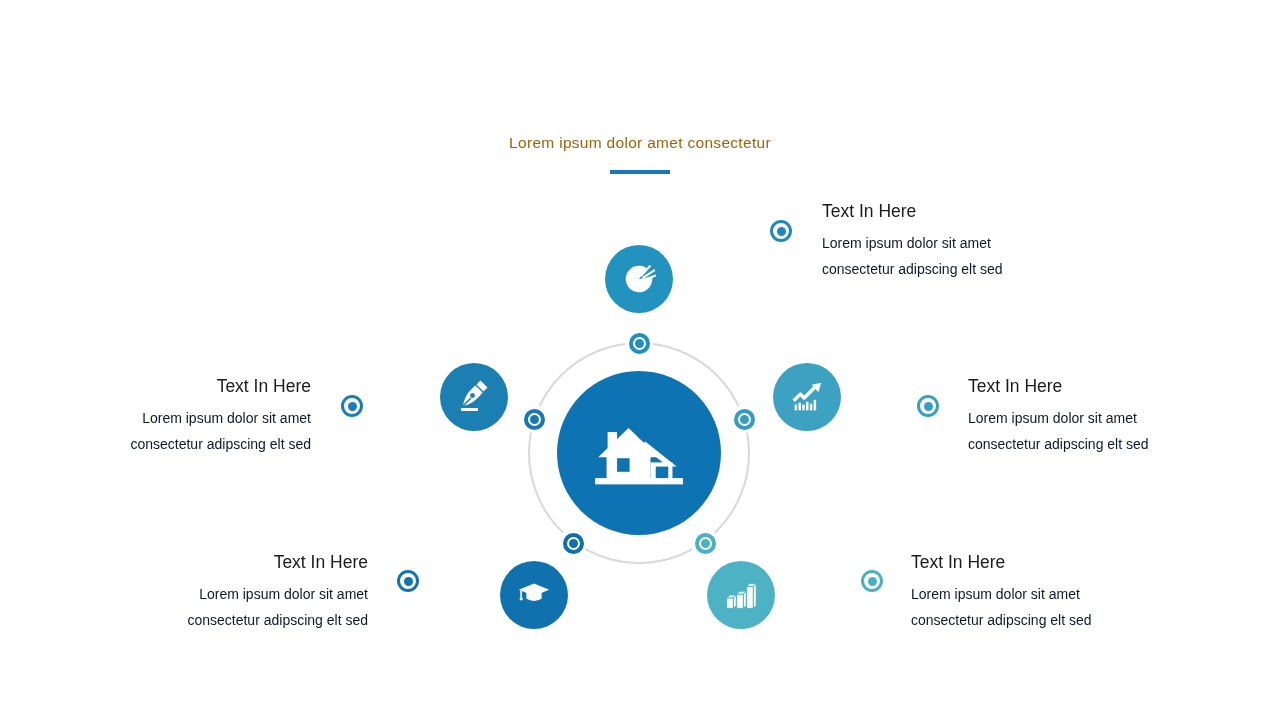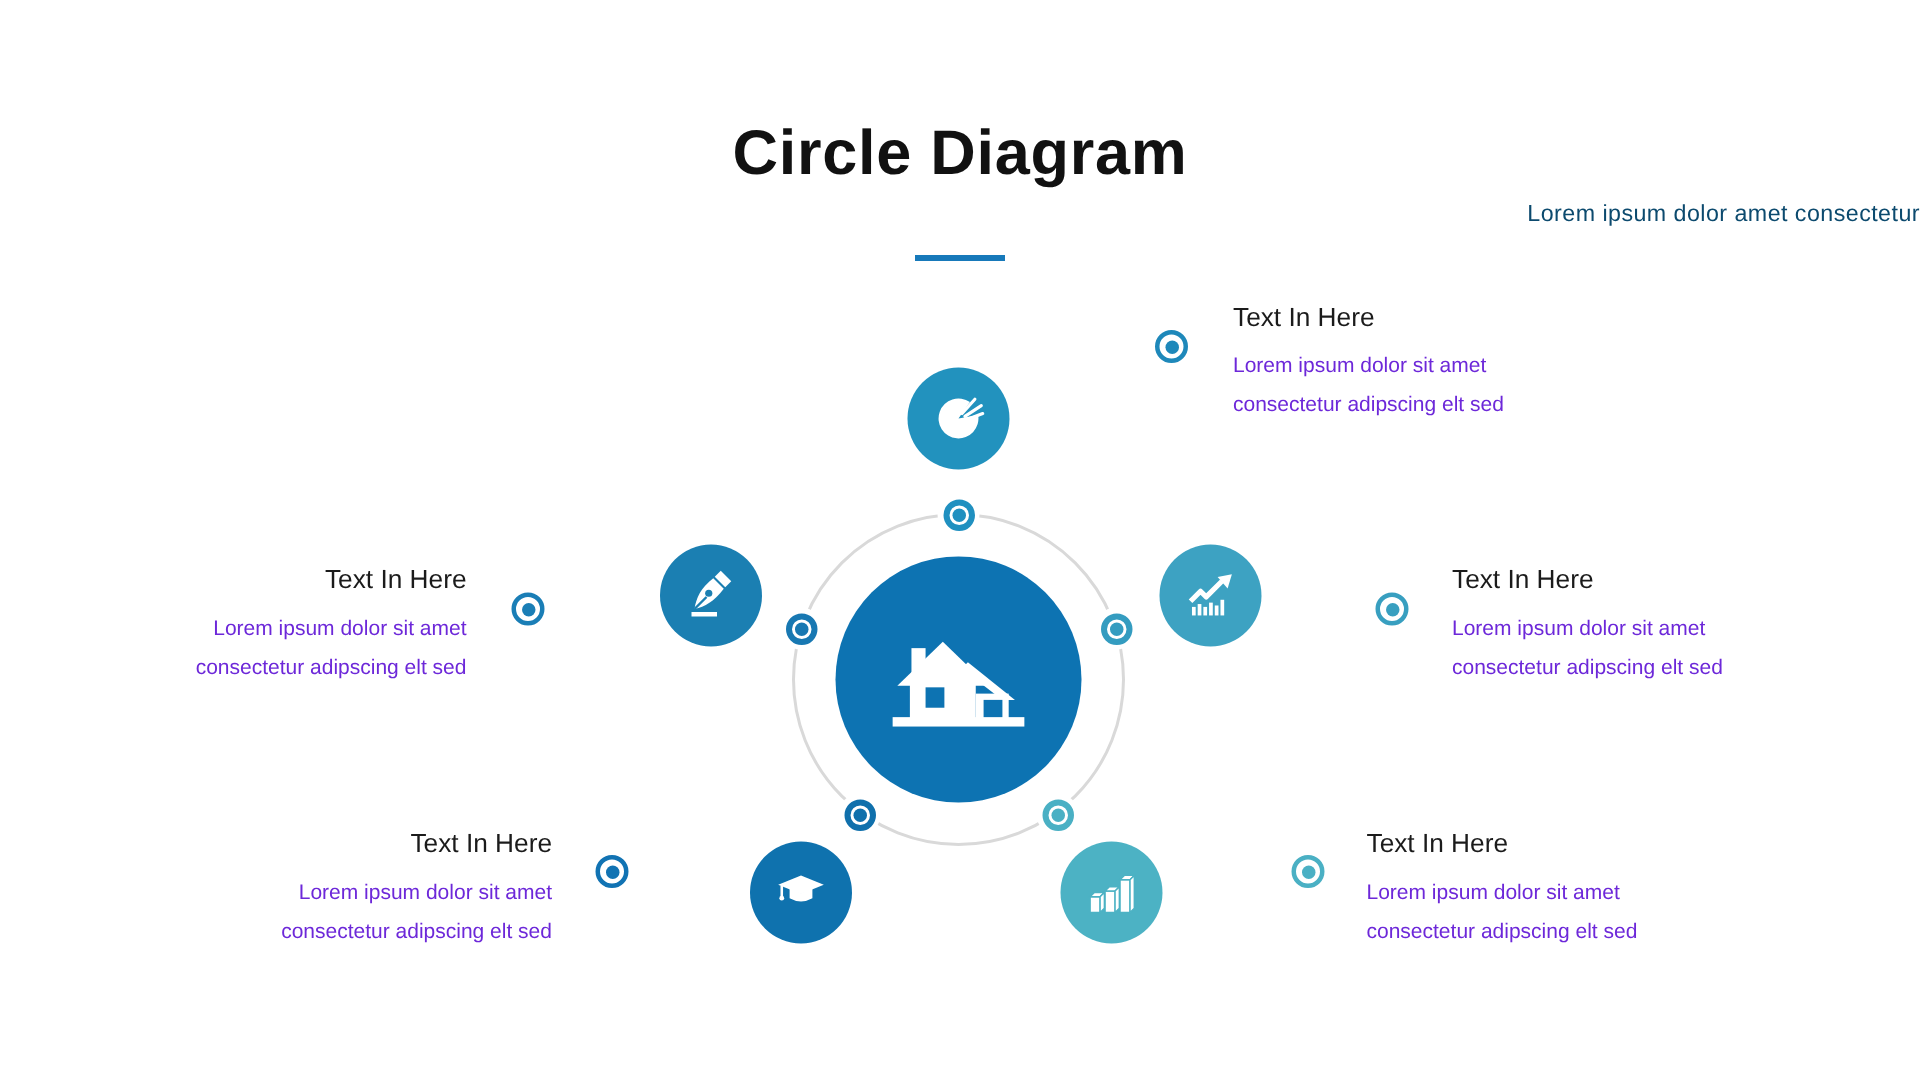--- a/index.html
+++ b/index.html
@@ -3,22 +3,22 @@
 <meta charset="utf-8">
 <style>
   * { margin:0; padding:0; box-sizing:border-box; }
   html,body { width:1280px; height:720px; }
   body { font-family:"Liberation Sans", sans-serif; background:#ffffff; overflow:hidden; }
   .slide { position:relative; width:1280px; height:720px; background:#ffffff; }
 
   
   .title { position:absolute; left:0; right:0; top:78px; text-align:center;
            font-size:42px; font-weight:700; color:#111111; letter-spacing:.5px; }
-  .subtitle { position:absolute; left:0; right:0; top:134px; text-align:right;
-              font-size:15.5px; color:#0c4a6e; letter-spacing:.3px; }
+  .subtitle { position:absolute; left:0; right:0; top:134px; text-align:center;
+              font-size:15.5px; color:#a16207; letter-spacing:.3px; }
   .divider { position:absolute; left:610px; top:170px; width:60px; height:4px; }
 
   
   .orbit-ring { position:absolute; left:528px; top:342px; width:222px; height:222px;
                 border:2px solid #d9d9d9; border-radius:50%; }
   .center-circle { position:absolute; left:557px; top:371px; width:164px; height:164px;
                    border-radius:50%; display:flex; align-items:center; justify-content:center; }
   .satellite { position:absolute; width:68px; height:68px; border-radius:50%;
                display:flex; align-items:center; justify-content:center; }
   .sat-top { left:605px; top:245px; }
@@ -45,35 +45,34 @@
   .bullet-core { width:9px; height:9px; border-radius:50%; }
   .b-tr { left:770px; top:220px; }
   .b-ml { left:341px; top:395px; }
   .b-mr { left:917px; top:395px; }
   .b-bl { left:397px; top:570px; }
   .b-br { left:861px; top:570px; }
 
   
   .text-block { position:absolute; width:200px; }
   .tb-heading { font-size:17.5px; font-weight:400; color:#1b1b1b; line-height:22px; }
-  .tb-body { margin-top:9px; font-size:14px; line-height:25.5px; color:#6d28d9; }
+  .tb-body { margin-top:9px; font-size:14px; line-height:25.5px; color:#0f172a; }
   .tb-top-right { left:822px; top:200px; }
   .tb-mid-right { left:968px; top:375px; }
   .tb-bot-right { left:911px; top:551px; }
   .tb-mid-left { right:969px; top:375px; text-align:right; }
   .tb-bot-left { right:912px; top:551px; text-align:right; }
 
   .icon svg { display:block; }
 </style>
 </head>
 <body>
 
 <div class="slide">
 
-  <div class="title">Circle Diagram</div>
   <div class="subtitle">Lorem ipsum dolor amet consectetur</div>
   <div class="divider" style="background-color: rgb(23, 121, 186); color: rgb(23, 121, 186);"></div>
 
   <div class="orbit-ring"></div>
 
   <div class="center-circle" style="background-color: rgb(13, 115, 178); color: rgb(13, 115, 178);">
     <span class="icon">
       <svg width="92" height="70" viewBox="0 0 88 66">
         <polygon fill="#ffffff" points="5,37 34,9 63,37"></polygon>
         <rect fill="#ffffff" x="14" y="13" width="9" height="16"></rect>

